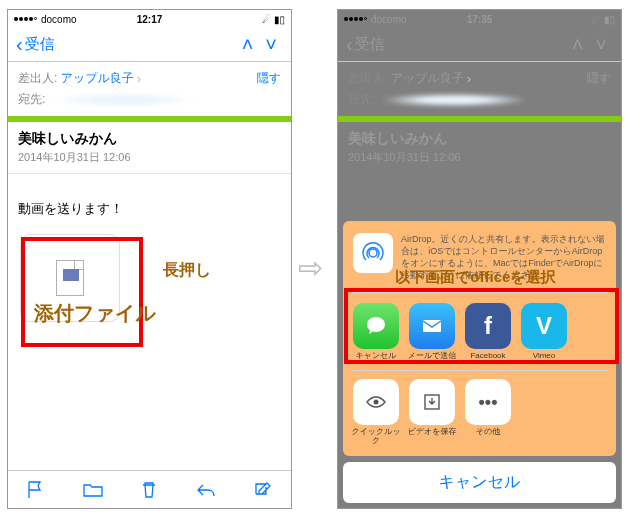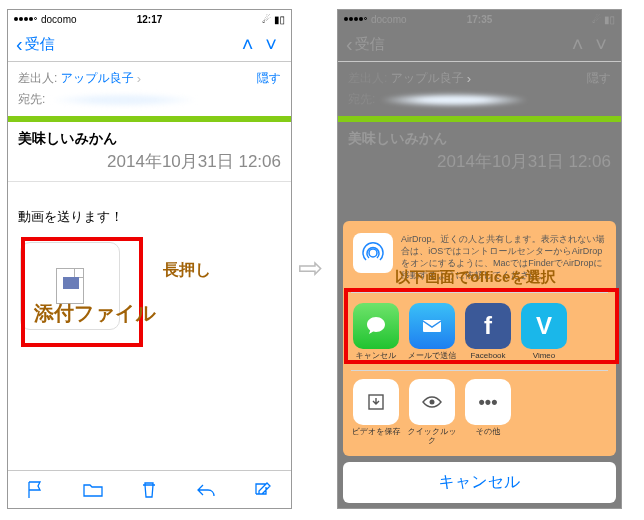--- a/index.html
+++ b/index.html
@@ -20,21 +20,21 @@
   .navbar .spacer{flex:1;}
   .navbar .nav-chev{ color:#007aff; font-size:20px; padding:0 6px;}
   .header { padding: 6px 10px; border-bottom:6px solid #84cc16; font-size:12px;}
   .row { display:flex; align-items:center; padding:2px 0;}
   .row .gray{color:#8a8a8a;}
   .row .blue{color:#007aff;}
   .row .chev-s{color:#c0c0c0; font-size:13px; margin-left:3px;}
   .row .hide{ margin-left:auto; color:#007aff; font-size:12px;}
   .blur { display:inline-block; width:150px; height:14px; background:radial-gradient(ellipse, #eaf4ff 30%, transparent 70%); filter:blur(2px); margin-left:4px;}
   .subject { padding:8px 10px 2px; font-size:14px; font-weight:600;}
-  .date { padding:0 10px 8px; font-size:17px; color:#8a8a8a;text-align:right;}
+  .date { padding:0 10px 8px; font-size:11px; color:#8a8a8a;}
   .divider{height:1px;background:#e0e0e0;margin:0 0 8px;}
   .body-text{ padding:18px 10px 8px; font-size:13px;}
   .attach-box{ margin:8px 12px; width:100px; height:88px; border:1px solid #ddd; border-radius:10px; display:flex; align-items:center; justify-content:center;}
   .file-icon{ width:28px; height:36px; background:#fff; border:1px solid #b0b0b0; position:relative;}
   .file-icon::before{content:"";position:absolute;top:0;right:0;width:8px;height:8px;background:#fff;border-left:1px solid #b0b0b0;border-bottom:1px solid #b0b0b0;}
   .clap{ position:absolute; top:8px; left:6px; width:16px; height:12px; background:#6a7db8;}
   .toolbar{ position:absolute; bottom:0; left:0; right:0; height:38px; border-top:1px solid #c8c8c8; display:flex; justify-content:space-around; align-items:center;}
   .toolbar .tb{ color:#007aff; font-size:18px;}
 
   
@@ -229,37 +229,37 @@
             <div class="lbl">Facebook</div>
           </div>
         <div class="share-item">
             <div class="icn ic-vm">V</div>
             <div class="lbl">Vimeo</div>
           </div>
       </div>
       <div class="action-row">
         <div class="share-item">
             <div class="icn" style="background:#fff;">
+              <svg width="24" height="20" viewBox="0 0 24 20">
+                <path d="M12 5c5 0 9 5 9 5s-4 5-9 5-9-5-9-5 4-5 9-5z" fill="none" stroke="#555" stroke-width="1.4"></path>
+                <circle cx="12" cy="10" r="2.5" fill="#555"></circle>
+              </svg>
+            </div>
+            <div class="lbl">クイックルック</div>
+          </div>
+        <div class="share-item">
+            <div class="icn" style="background:#fff;">
               <svg width="20" height="20" viewBox="0 0 20 20">
                 <rect x="3" y="3" width="14" height="14" fill="none" stroke="#555" stroke-width="1.4"></rect>
                 <path d="M10 6v6m-3-3l3 3 3-3" fill="none" stroke="#555" stroke-width="1.4"></path>
               </svg>
             </div>
             <div class="lbl">ビデオを保存</div>
           </div>
         <div class="share-item">
-            <div class="icn" style="background:#fff;">
-              <svg width="24" height="20" viewBox="0 0 24 20">
-                <path d="M12 5c5 0 9 5 9 5s-4 5-9 5-9-5-9-5 4-5 9-5z" fill="none" stroke="#555" stroke-width="1.4"></path>
-                <circle cx="12" cy="10" r="2.5" fill="#555"></circle>
-              </svg>
-            </div>
-            <div class="lbl">クイックルック</div>
-          </div>
-        <div class="share-item">
             <div class="icn" style="background:#fff;color:#555;font-size:18px;">•••</div>
             <div class="lbl">その他</div>
           </div>
       </div>
     </div>
     <div class="cancel-btn">キャンセル</div>
   </div>
 </div>
 
 <div class="anno-text" style="left:395px;top:268px;font-size:15px;">以下画面でofficeを選択</div>

